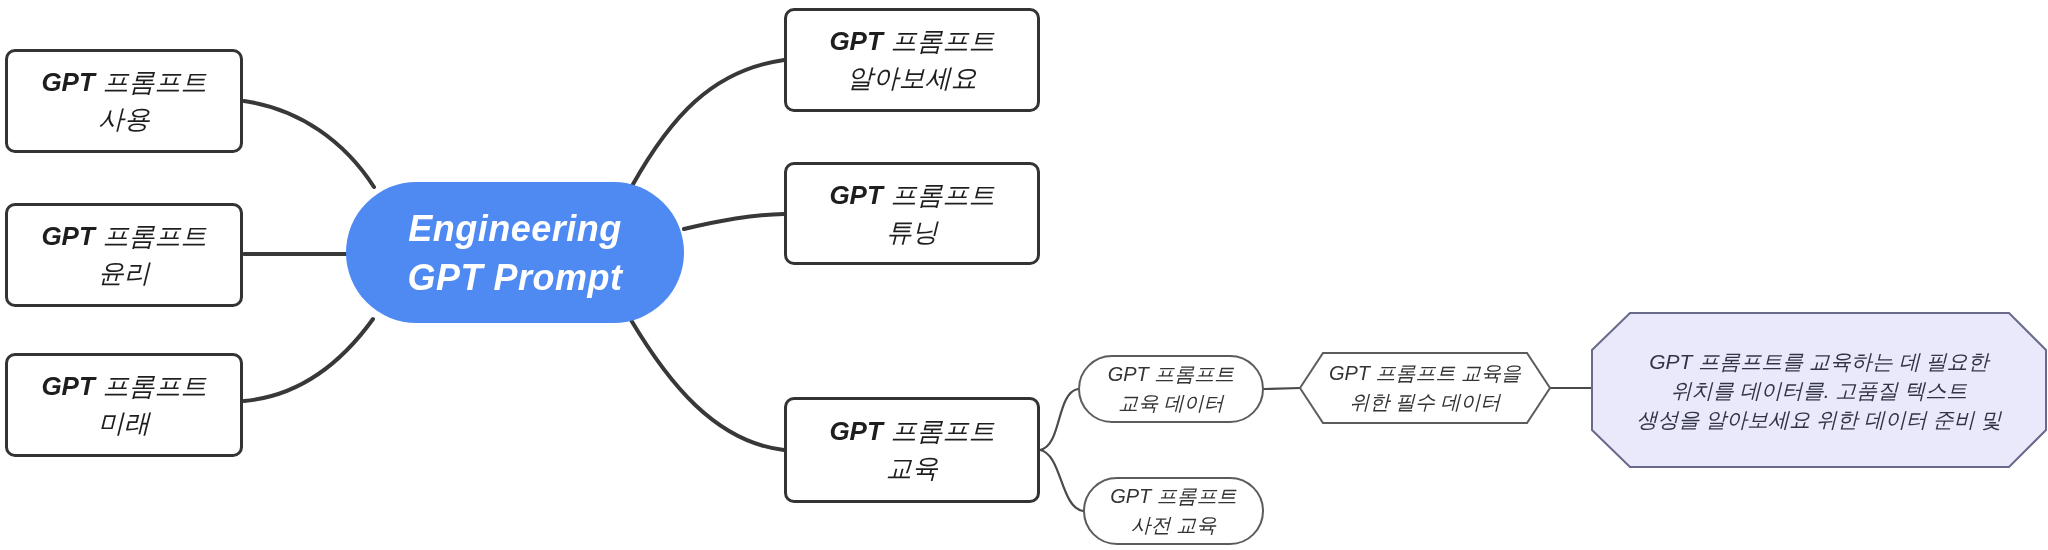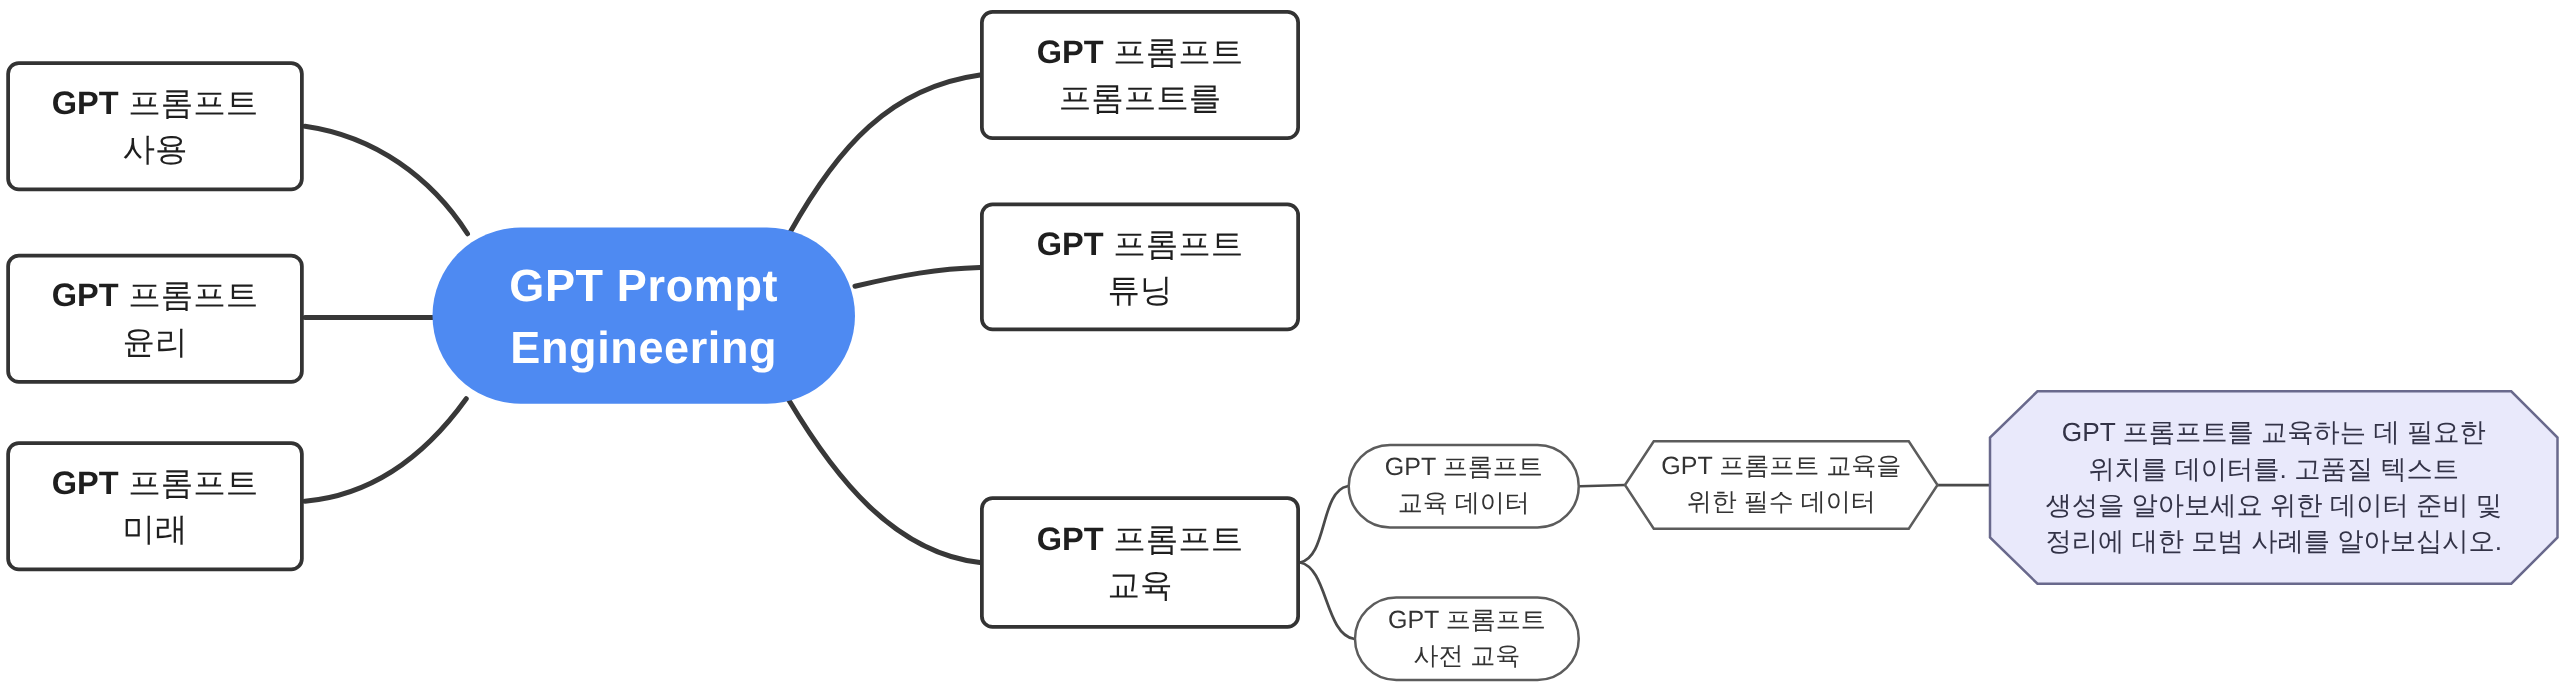--- a/index.html
+++ b/index.html
@@ -17,21 +17,21 @@
   .rect{background:#fff;border:3.5px solid var(--node-border,#333333);border-radius:10px;
         font-size:26px;line-height:37px;color:#1e1e1e;}
   .rect b{margin-right:.3em;}
   .pill{background:var(--root-fill,#4e8af2);border-radius:71px;color:var(--root-text,#ffffff);
         font-weight:bold;font-size:36px;line-height:49px;letter-spacing:.5px;}
   .stadium{background:#fff;border:2px solid var(--subnode-border,#5c5c5c);border-radius:35px;
         font-size:20px;line-height:29px;color:#333;}
   .overlay{background:transparent;border:none;}
   .hex-label{font-size:20px;line-height:29px;color:#333;}
   .oct-label{font-size:21px;line-height:29px;color:#333347;}
-  .line{display:block;}
+  .line{display:block;font-style:italic;}
 </style>
 </head>
 <body>
 
 <div class="canvas">
 
   <svg class="layer">
     <path class="edge-main" d="M 244 101 C 300 109, 345 142, 374 187"></path>
     <path class="edge-main" d="M 244 254 L 352 254"></path>
     <path class="edge-main" d="M 244 401 C 300 396, 342 362, 373 319"></path>
@@ -55,27 +55,27 @@
     <div class="line"><b>GPT</b><span>프롬프트</span></div>
     <div class="line">윤리</div>
   </div>
 
   <div class="node rect" style="left:5px;top:353px;width:238px;height:104px;">
     <div class="line"><b>GPT</b><span>프롬프트</span></div>
     <div class="line">미래</div>
   </div>
 
   <div class="node pill" style="left:346px;top:182px;width:338px;height:141px;">
+    <div class="line">Engineering</div>
     <div class="line">GPT Prompt</div>
-    <div class="line">Engineering</div>
   </div>
 
   <div class="node rect" style="left:784px;top:8px;width:256px;height:104px;">
     <div class="line"><b>GPT</b><span>프롬프트</span></div>
-    <div class="line">프롬프트를</div>
+    <div class="line">알아보세요</div>
   </div>
 
   <div class="node rect" style="left:784px;top:162px;width:256px;height:103px;">
     <div class="line"><b>GPT</b><span>프롬프트</span></div>
     <div class="line">튜닝</div>
   </div>
 
   <div class="node rect" style="left:784px;top:397px;width:256px;height:106px;">
     <div class="line"><b>GPT</b><span>프롬프트</span></div>
     <div class="line">교육</div>
@@ -93,16 +93,15 @@
 
   <div class="node overlay hex-label" style="left:1300px;top:353px;width:250px;height:70px;justify-content:center;">
     <div class="line">GPT 프롬프트 교육을</div>
     <div class="line">위한 필수 데이터</div>
   </div>
 
   <div class="node overlay oct-label" style="left:1592px;top:313px;width:454px;height:154px;">
     <span class="line">GPT 프롬프트를 교육하는 데 필요한</span>
     <span class="line">위치를 데이터를. 고품질 텍스트</span>
     <span class="line">생성을 알아보세요 위한 데이터 준비 및</span>
-    <span class="line">정리에 대한 모범 사례를 알아보십시오.</span>
   </div>
 
 </div>
 
 </body></html>

